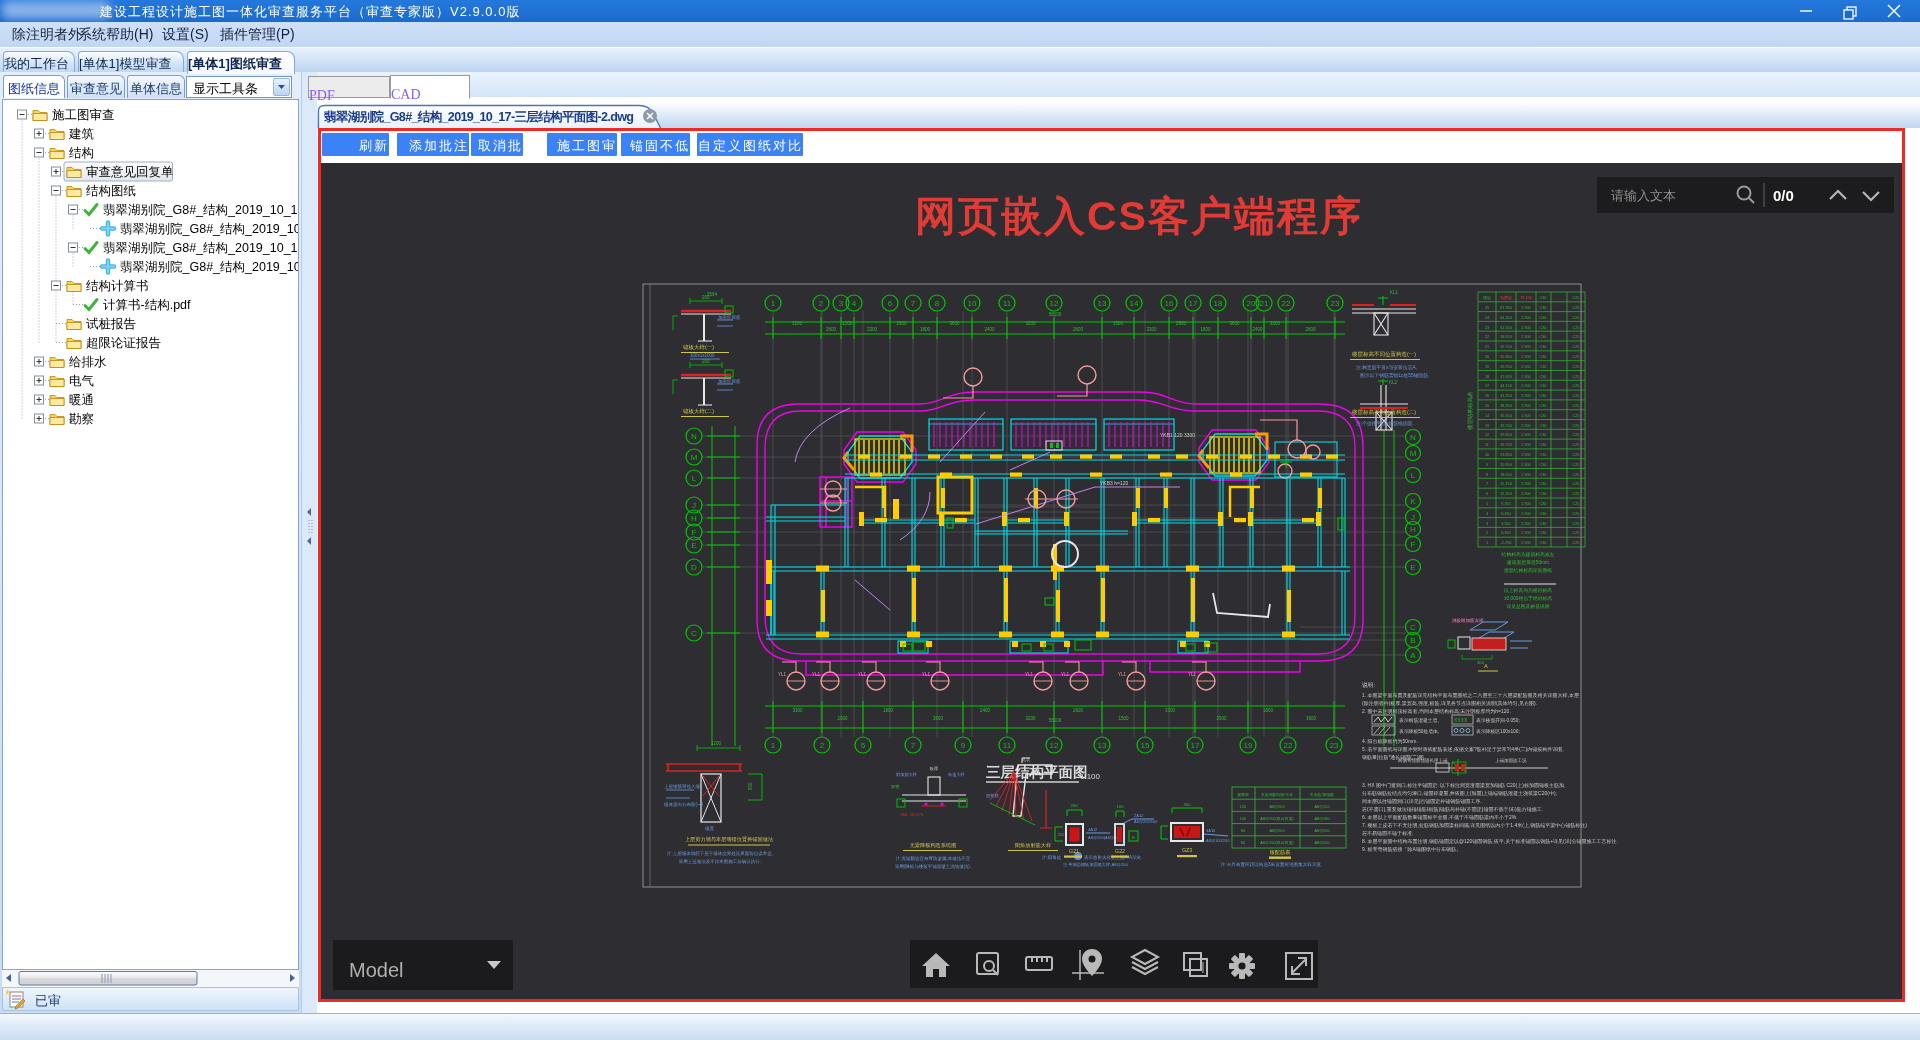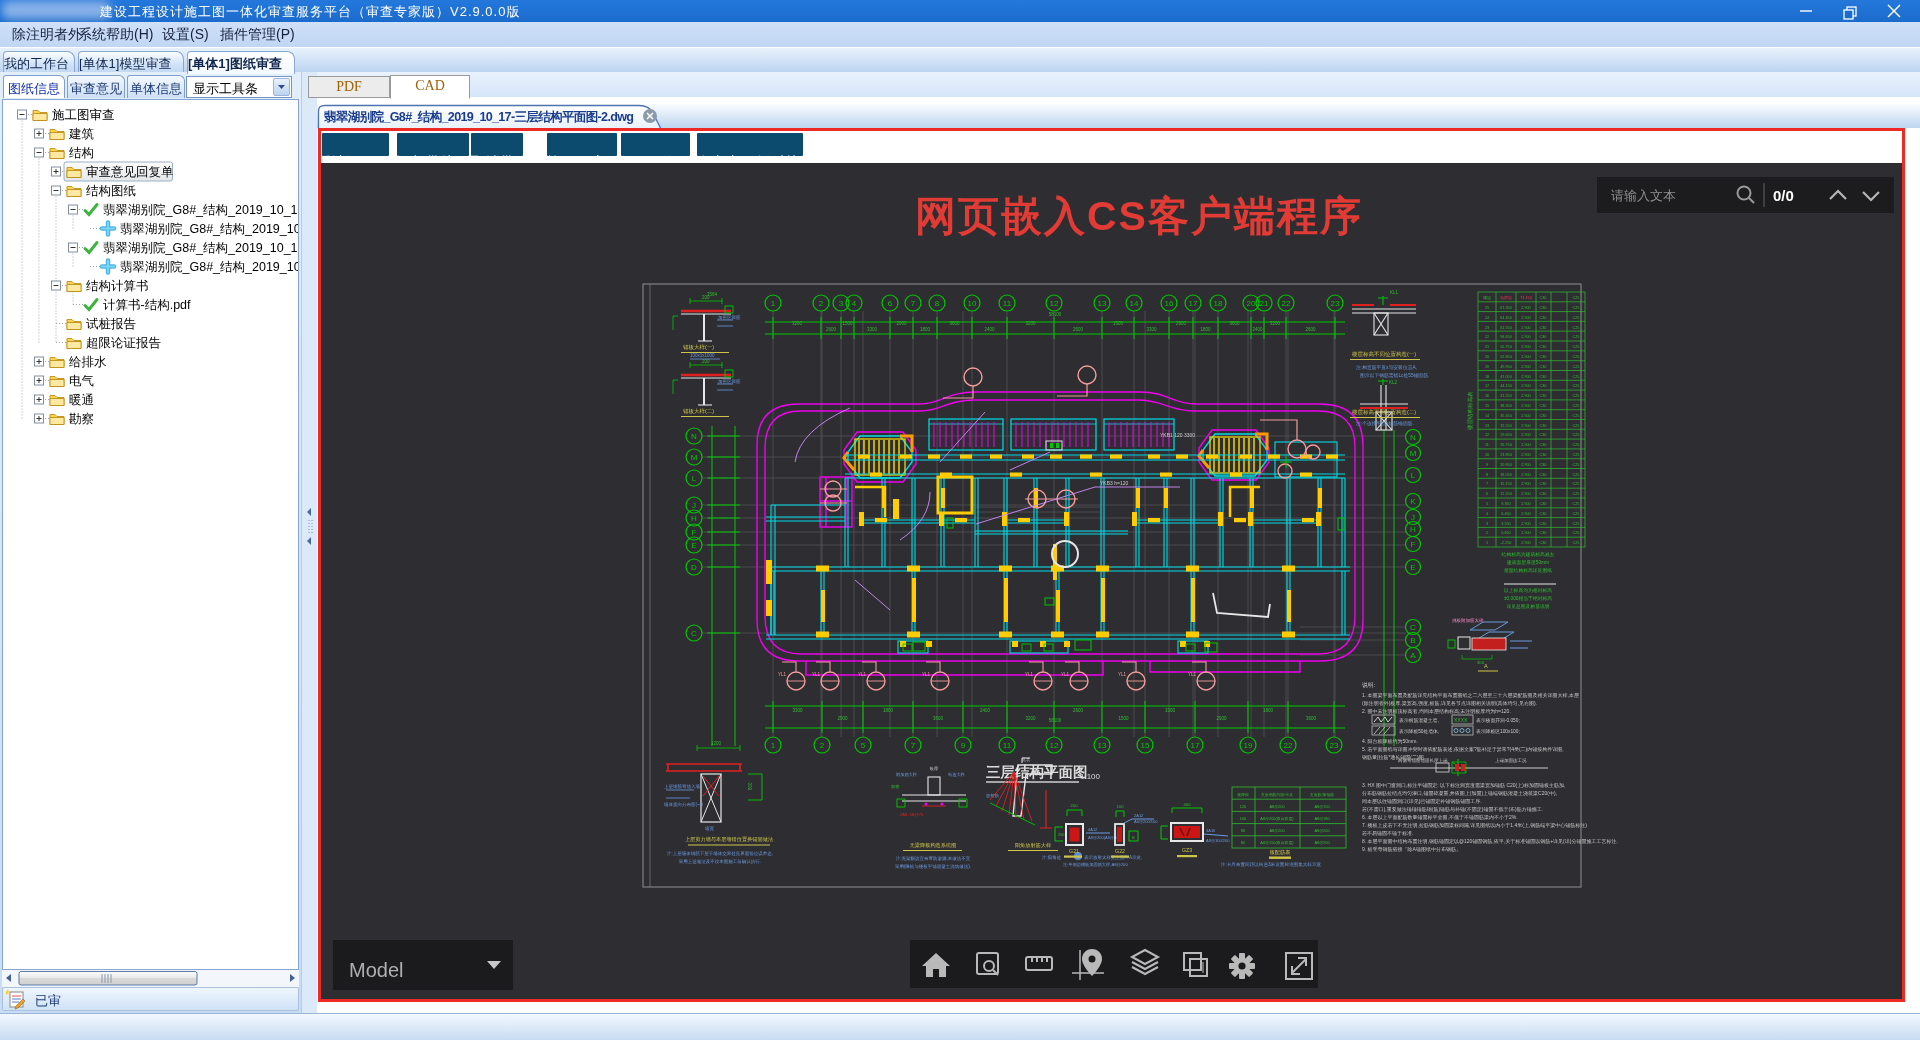--- a/index.html
+++ b/index.html
@@ -16,23 +16,23 @@
 .stab{position:absolute;top:3px;height:23px;border:1px solid #7e9fcc;border-bottom:none;border-radius:3px 6px 0 0;background:linear-gradient(#f4f9fe,#cddff5);font-size:13px;color:#1c3a74;text-align:center;padding-top:4px}
 .stab.act{background:#fff;font-weight:normal;color:#1430a6;z-index:2}
 #combo{position:absolute;left:186px;top:4px;width:106px;height:22px;background:#fff;border:1px solid #7496c6;font-size:13px;color:#000;padding:3px 0 0 6px}
 #combobtn{position:absolute;right:1px;top:1px;width:17px;height:18px;background:linear-gradient(#e8f1fb,#bcd4ef);border:1px solid #9ab6dc;border-radius:2px}
 #treebox{position:absolute;left:2px;top:27px;width:297px;height:871px;background:#fff;border:1px solid #86a5d4}
 #hscroll{position:absolute;left:2px;top:898px;width:297px;height:17px;background:#f3f6fa}
 #lstatus{position:absolute;left:2px;top:915px;width:297px;height:24px;background:linear-gradient(#eff6fe,#cfe2f7);border:1px solid #aac2e0;border-radius:2px}
 #bottomstrip{position:absolute;left:0;top:1013px;width:1920px;height:27px;background:linear-gradient(#f2f8fe,#c9dcf2);border-top:1px solid #98b4d6}
 #splitter{position:absolute;left:301px;top:72px;width:16px;height:941px;background:#dce9f9;border-left:1px solid #b6cce8}
 #rightarea{position:absolute;left:317px;top:72px;width:1603px;height:941px;background:#fff}
-.pdftab{position:absolute;top:4px;height:22px;border:1px solid #9a9a9a;font-size:14px;font-family:"Liberation Serif",serif;text-align:center;padding-top:2px;color:#a16207}
+.pdftab{position:absolute;top:4px;height:22px;border:1px solid #9a9a9a;font-size:14px;font-family:"Liberation Serif",serif;text-align:left;padding-top:11px;color:#8b5cf6}
 #redbox{position:absolute;left:318px;top:128px;width:1587px;height:874px;border:3px solid #ee2a24;background:#fff}
-.gbtn{position:absolute;top:2px;height:23px;background:#0c4a6e;color:#fff;font-size:13px;text-align:left;letter-spacing:2px;padding-top:20px;border-radius:1px}
+.gbtn{position:absolute;top:2px;height:23px;background:#3b82f6;color:#fff;font-size:13px;text-align:right;letter-spacing:2px;padding-top:4px;border-radius:1px}
 #cadbg{position:absolute;left:0px;top:32px;width:1581px;height:836px;background:#2e2e32}
 </style></head><body>
 <div id="titlebar">
     <div id="blurlogo2"></div>
     <div id="titletext">建设工程设计施工图一体化审查服务平台（审查专家版）V2.9.0.0版</div>
     <svg class="abs" style="left:1780px;top:0" width="140" height="22">
       <line x1="20" y1="11" x2="32" y2="11" stroke="#fff" stroke-width="1.4"></line>
       <rect x="67" y="7" width="9" height="9" fill="none" stroke="#fff" stroke-width="1.3"></rect>
       <rect x="64" y="10" width="9" height="9" fill="#1b6bcc" stroke="#fff" stroke-width="1.3"></rect>
       <line x1="108" y1="5" x2="120" y2="17" stroke="#fff" stroke-width="1.4"></line>

